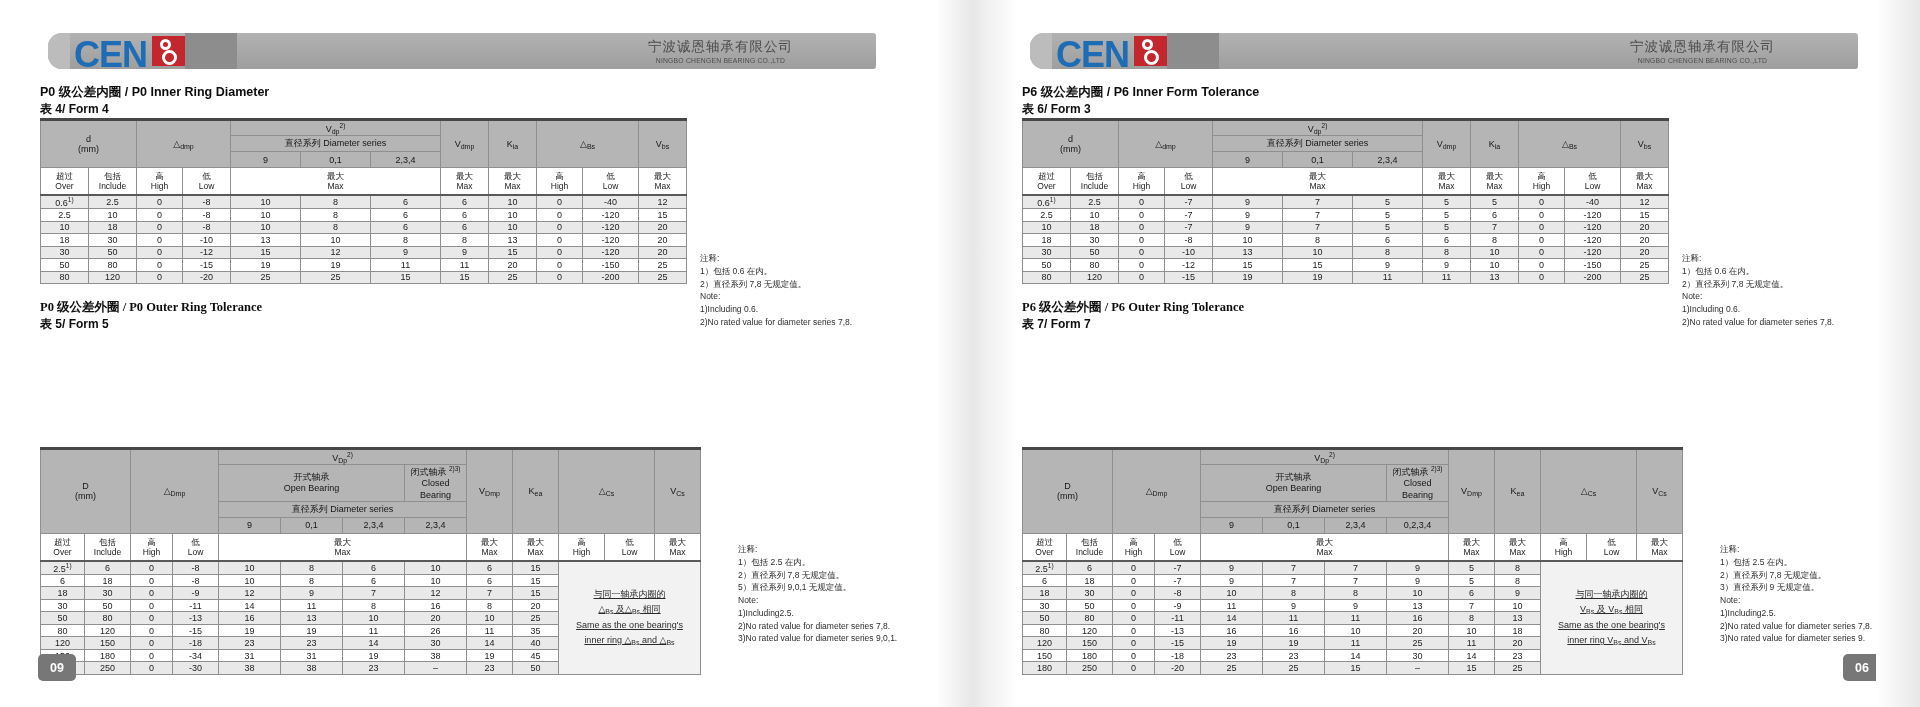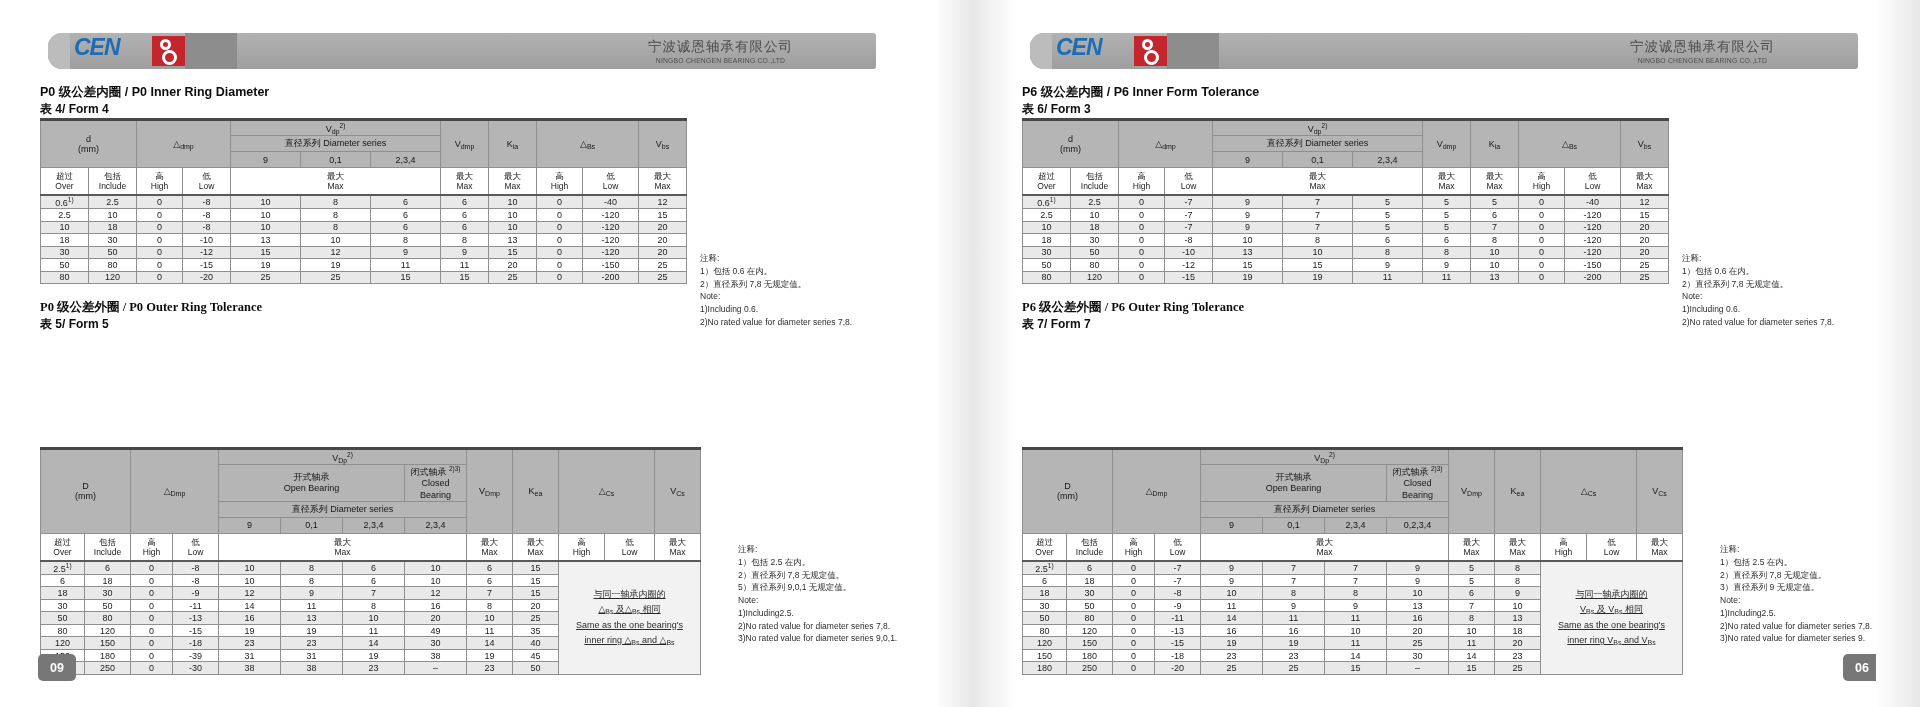--- a/index.html
+++ b/index.html
@@ -9,22 +9,22 @@
           background:linear-gradient(to right,#fdfdfd,#e7e7e7 45%,#efefef 60%,#fefefe);}
   .rightedge{position:absolute;top:0;left:1876px;width:44px;height:707px;
           background:linear-gradient(to right,#ffffff,#e7e7e7);}
   .page{position:absolute;top:0;width:938px;height:707px;}
   .page-l{left:0;}
   .page-r{left:982px;}
 
   
   .hdr{position:absolute;left:48px;top:33px;width:828px;height:36px;
        background:linear-gradient(#b2b2b2,#9e9e9e);border-radius:14px 3px 3px 14px;}
-  .logo-cen{position:absolute;left:26px;top:1px;font-size:23px;font-weight:bold;
-       letter-spacing:-1px;color:#1d6db6;font-style:italic;}
+  .logo-cen{position:absolute;left:26px;top:1px;font-size:36px;font-weight:bold;
+       letter-spacing:-1px;color:#1d6db6;}
   .logo-red{position:absolute;left:104px;top:3px;width:33px;height:30px;background:#c4262d;}
   .logo-red i{position:absolute;border:3px solid #fff;border-radius:50%;display:block;}
   .logo-red .g1{left:8px;top:3px;width:5px;height:5px;}
   .logo-red .g2{left:10px;top:14px;width:9px;height:9px;}
   .hdr-dark{position:absolute;left:137px;top:0;width:52px;height:36px;background:#8d8d8d;}
   .hdr-cap{position:absolute;left:0;top:0;width:22px;height:36px;background:#bcbcbc;border-radius:14px 0 0 14px;}
   .company{position:absolute;left:580px;top:5px;width:185px;text-align:center;color:#4c4c4c;}
   .company .cn{font-size:13.5px;letter-spacing:1px;}
   .company .en{font-size:6.8px;letter-spacing:.2px;margin-top:1px;}
 
@@ -358,41 +358,41 @@
               <td>25</td>
             </tr>
             <tr>
               <td>80</td>
               <td>120</td>
               <td>0</td>
               <td>-15</td>
               <td>19</td>
               <td>19</td>
               <td>11</td>
-              <td>49</td>
+              <td>26</td>
               <td>11</td>
               <td>35</td>
             </tr>
             <tr>
               <td>120</td>
               <td>150</td>
               <td>0</td>
               <td>-18</td>
               <td>23</td>
               <td>23</td>
               <td>14</td>
               <td>30</td>
               <td>14</td>
               <td>40</td>
             </tr>
             <tr>
               <td>150</td>
               <td>180</td>
               <td>0</td>
-              <td>-39</td>
+              <td>-34</td>
               <td>31</td>
               <td>31</td>
               <td>19</td>
               <td>38</td>
               <td>19</td>
               <td>45</td>
             </tr>
             <tr>
               <td>180</td>
               <td>250</td>

